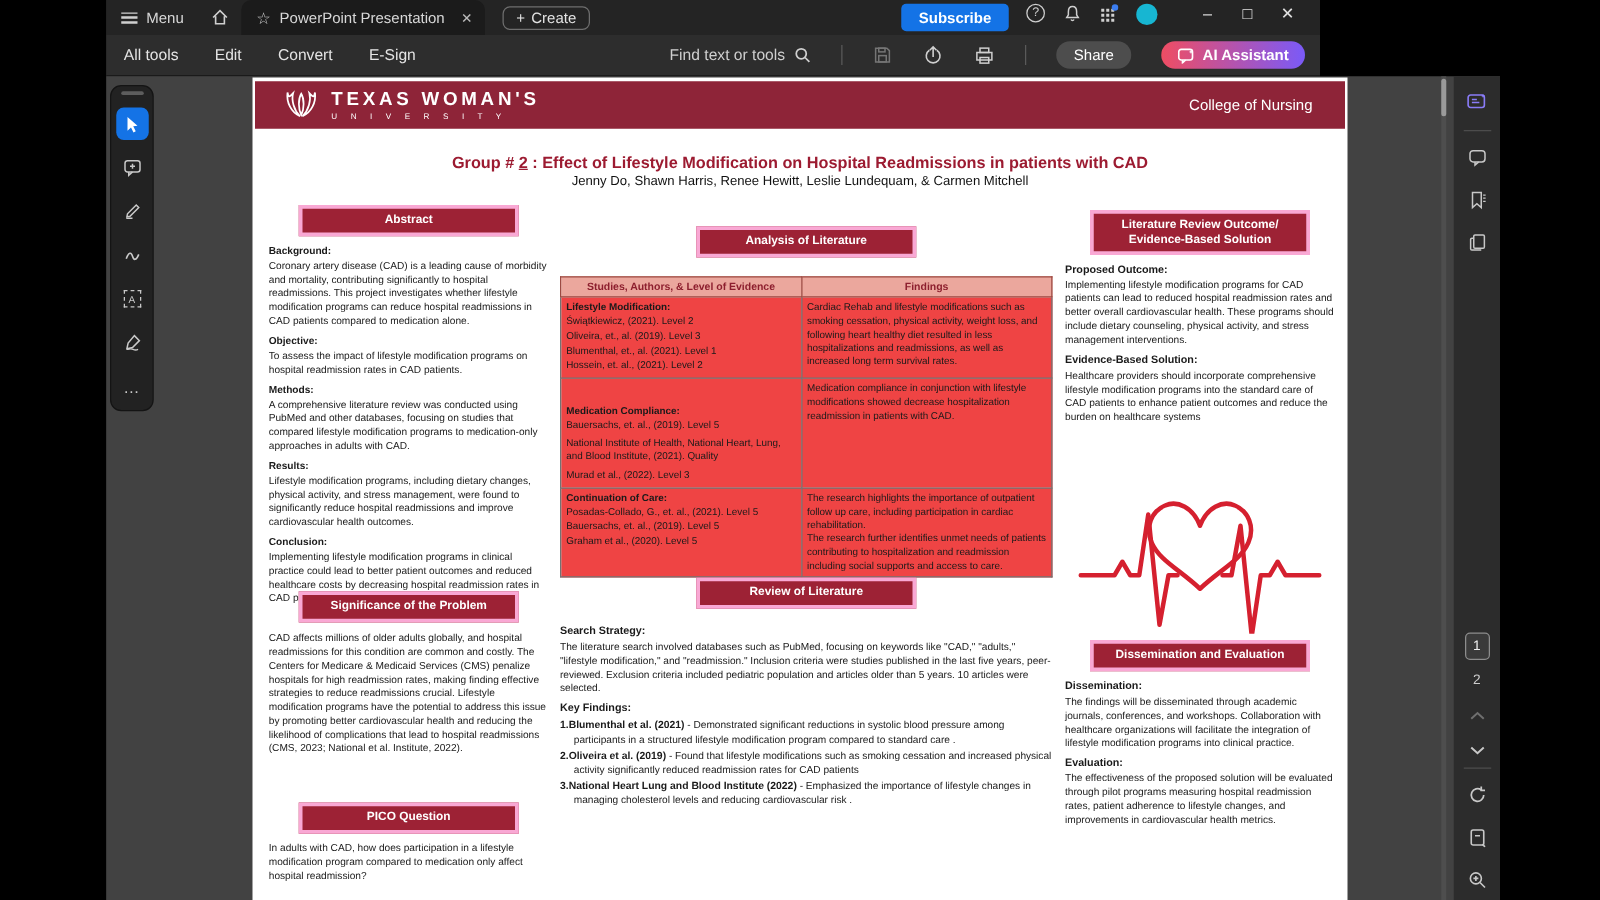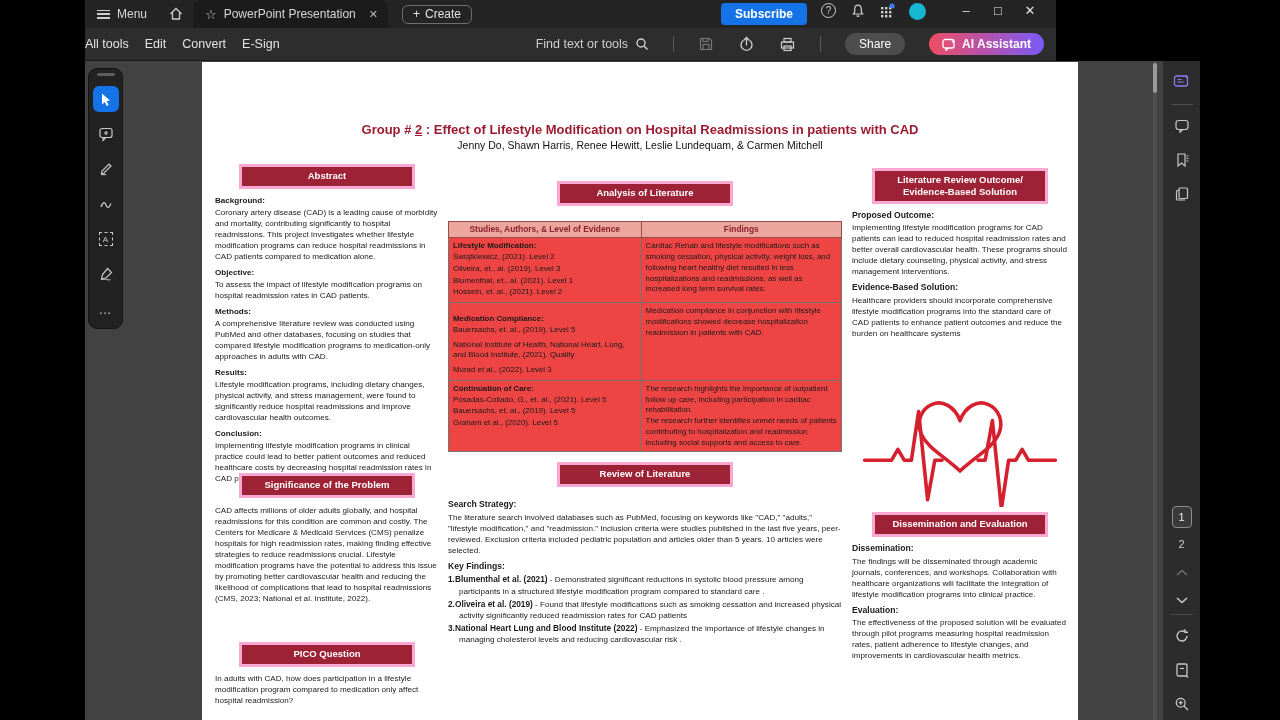--- a/index.html
+++ b/index.html
@@ -20,21 +20,21 @@
   .create-btn { display:flex; align-items:center; gap:5px; border:1px solid #6e6e6e; border-radius:6px; height:19px; padding:0 10px; margin-left:14px; color:#e3e3e3; cursor:pointer; }
   .tb-right { margin-left:auto; display:flex; align-items:flex-start; gap:14px; padding-right:10px; }
   .subscribe { background:#1473e6; color:#fff; font-size:12px; font-weight:bold; border-radius:4px; padding:4px 14px; cursor:pointer; }
   .help-circ { width:15px; height:15px; border:1.2px solid #cfcfcf; border-radius:50%; color:#cfcfcf; font-size:10px; display:flex; align-items:center; justify-content:center; }
   .avatar { width:17px; height:17px; border-radius:50%; background:#17b6d2; }
   .winctl { display:flex; align-items:center; gap:0; margin-left:10px; }
   .winctl span { width:32px; text-align:center; font-size:13px; color:#e0e0e0; cursor:pointer; }
 
   
   .toolbar { position:relative; height:33px; background:#2d2d2d; display:flex; align-items:center; color:#e4e4e4; font-size:12.5px; border-bottom:1px solid #1a1a1a; }
-  .tool-items { display:flex; gap:16px; }
+  .tool-items { display:flex; gap:29px; padding-left:14px; }
   .tool-items span { cursor:pointer; }
   .tbr { margin-left:auto; display:flex; align-items:center; gap:24px; padding-right:12px; }
   .find { display:flex; align-items:center; gap:7px; color:#cfcfcf; cursor:pointer; }
   .vdiv { width:1px; height:16px; background:#5a5a5a; }
   .pill-share { background:#4d4d4d; color:#fff; border-radius:12px; padding:4px 14px; font-size:12px; cursor:pointer; }
   .pill-ai { display:flex; align-items:center; gap:6px; background:linear-gradient(90deg,#ef4d63,#7a5af8); color:#fff; border-radius:13px; padding:4px 13px; font-size:12px; font-weight:bold; cursor:pointer; }
 
   
   .content { position:absolute; left:0; top:61px; width:1115px; height:659px; background:#424242; }
 
@@ -306,20 +306,36 @@
               <circle cx="6.7" cy="6.7" r="4.4" fill="none" stroke="#c8c8c8" stroke-width="1.3"></circle>
               <path d="M10 10l4 4 M4.7 6.7h4 M6.7 4.7v4" stroke="#c8c8c8" stroke-width="1.3" fill="none"></path>
             </svg>
         </div>
 
       </div>
     </div>
 
     <div class="doc-page">
 
+      <div class="band">
+        <div class="band-left">
+          <svg width="30" height="28" viewBox="0 0 30 28">
+            <g fill="none" stroke="#fff" stroke-width="1.4">
+              <path d="M15 5 C12.5 9 12.5 17 15 22 C17.5 17 17.5 9 15 5 Z"></path>
+              <path d="M4 4 C3 12 7 20 14 23 C9 18 7 10 8.5 4.5 C6 7 5 9 4 4 Z"></path>
+              <path d="M26 4 C27 12 23 20 16 23 C21 18 23 10 21.5 4.5 C24 7 25 9 26 4 Z"></path>
+            </g>
+          </svg>
+          <div>
+            <div class="twu1">TEXAS WOMAN'S</div>
+            <div class="twu2">U N I V E R S I T Y</div>
+          </div>
+        </div>
+        <div class="college">College of Nursing</div>
+      </div>
 
       <div class="ptitle"><span>Group # </span><span class="u">2</span><span> : Effect of Lifestyle Modification on Hospital Readmissions in patients with CAD</span></div>
       <div class="pauthors">Jenny Do, Shawn Harris, Renee Hewitt, Leslie Lundequam, &amp; Carmen Mitchell</div>
 
       <div class="sec" id="sec-abstract">
         <div class="banner">Abstract</div>
         <div class="h">Background:</div>
         <p>Coronary artery disease (CAD) is a leading cause of morbidity and mortality, contributing significantly to hospital readmissions. This project investigates whether lifestyle modification programs can reduce hospital readmissions in CAD patients compared to medication alone.</p>
         <div class="h">Objective:</div>
         <p>To assess the impact of lifestyle modification programs on hospital readmission rates in CAD patients.</p>
@@ -354,21 +370,21 @@
               <div class="h" style="margin-top:0">Lifestyle Modification:</div>
               <div class="study">Świątkiewicz, (2021). Level 2</div>
               <div class="study">Oliveira, et., al. (2019). Level 3</div>
               <div class="study">Blumenthal, et., al. (2021). Level 1</div>
               <div class="study">Hossein, et. al., (2021). Level 2</div>
             </td>
             <td>Cardiac Rehab and lifestyle modifications such as smoking cessation, physical activity, weight loss, and following heart healthy diet resulted in less hospitalizations and readmissions, as well as increased long term survival rates.</td>
           </tr>
           <tr>
             <td>
-              <div class="h" style="margin-top:8px">Medication Compliance:</div>
+              <div class="h" style="margin-top:18px">Medication Compliance:</div>
               <div class="study">Bauersachs, et. al., (2019). Level 5</div>
               <div class="study gap">National Institute of Health, National Heart, Lung, and Blood Institute, (2021). Quality</div>
               <div class="study gap">Murad et al., (2022). Level 3</div>
             </td>
             <td>Medication compliance in conjunction with lifestyle modifications showed decrease hospitalization readmission in patients with CAD.</td>
           </tr>
           <tr>
             <td>
               <div class="h" style="margin-top:0">Continuation of Care:</div>
               <div class="study">Posadas-Collado, G., et. al., (2021). Level 5</div>

